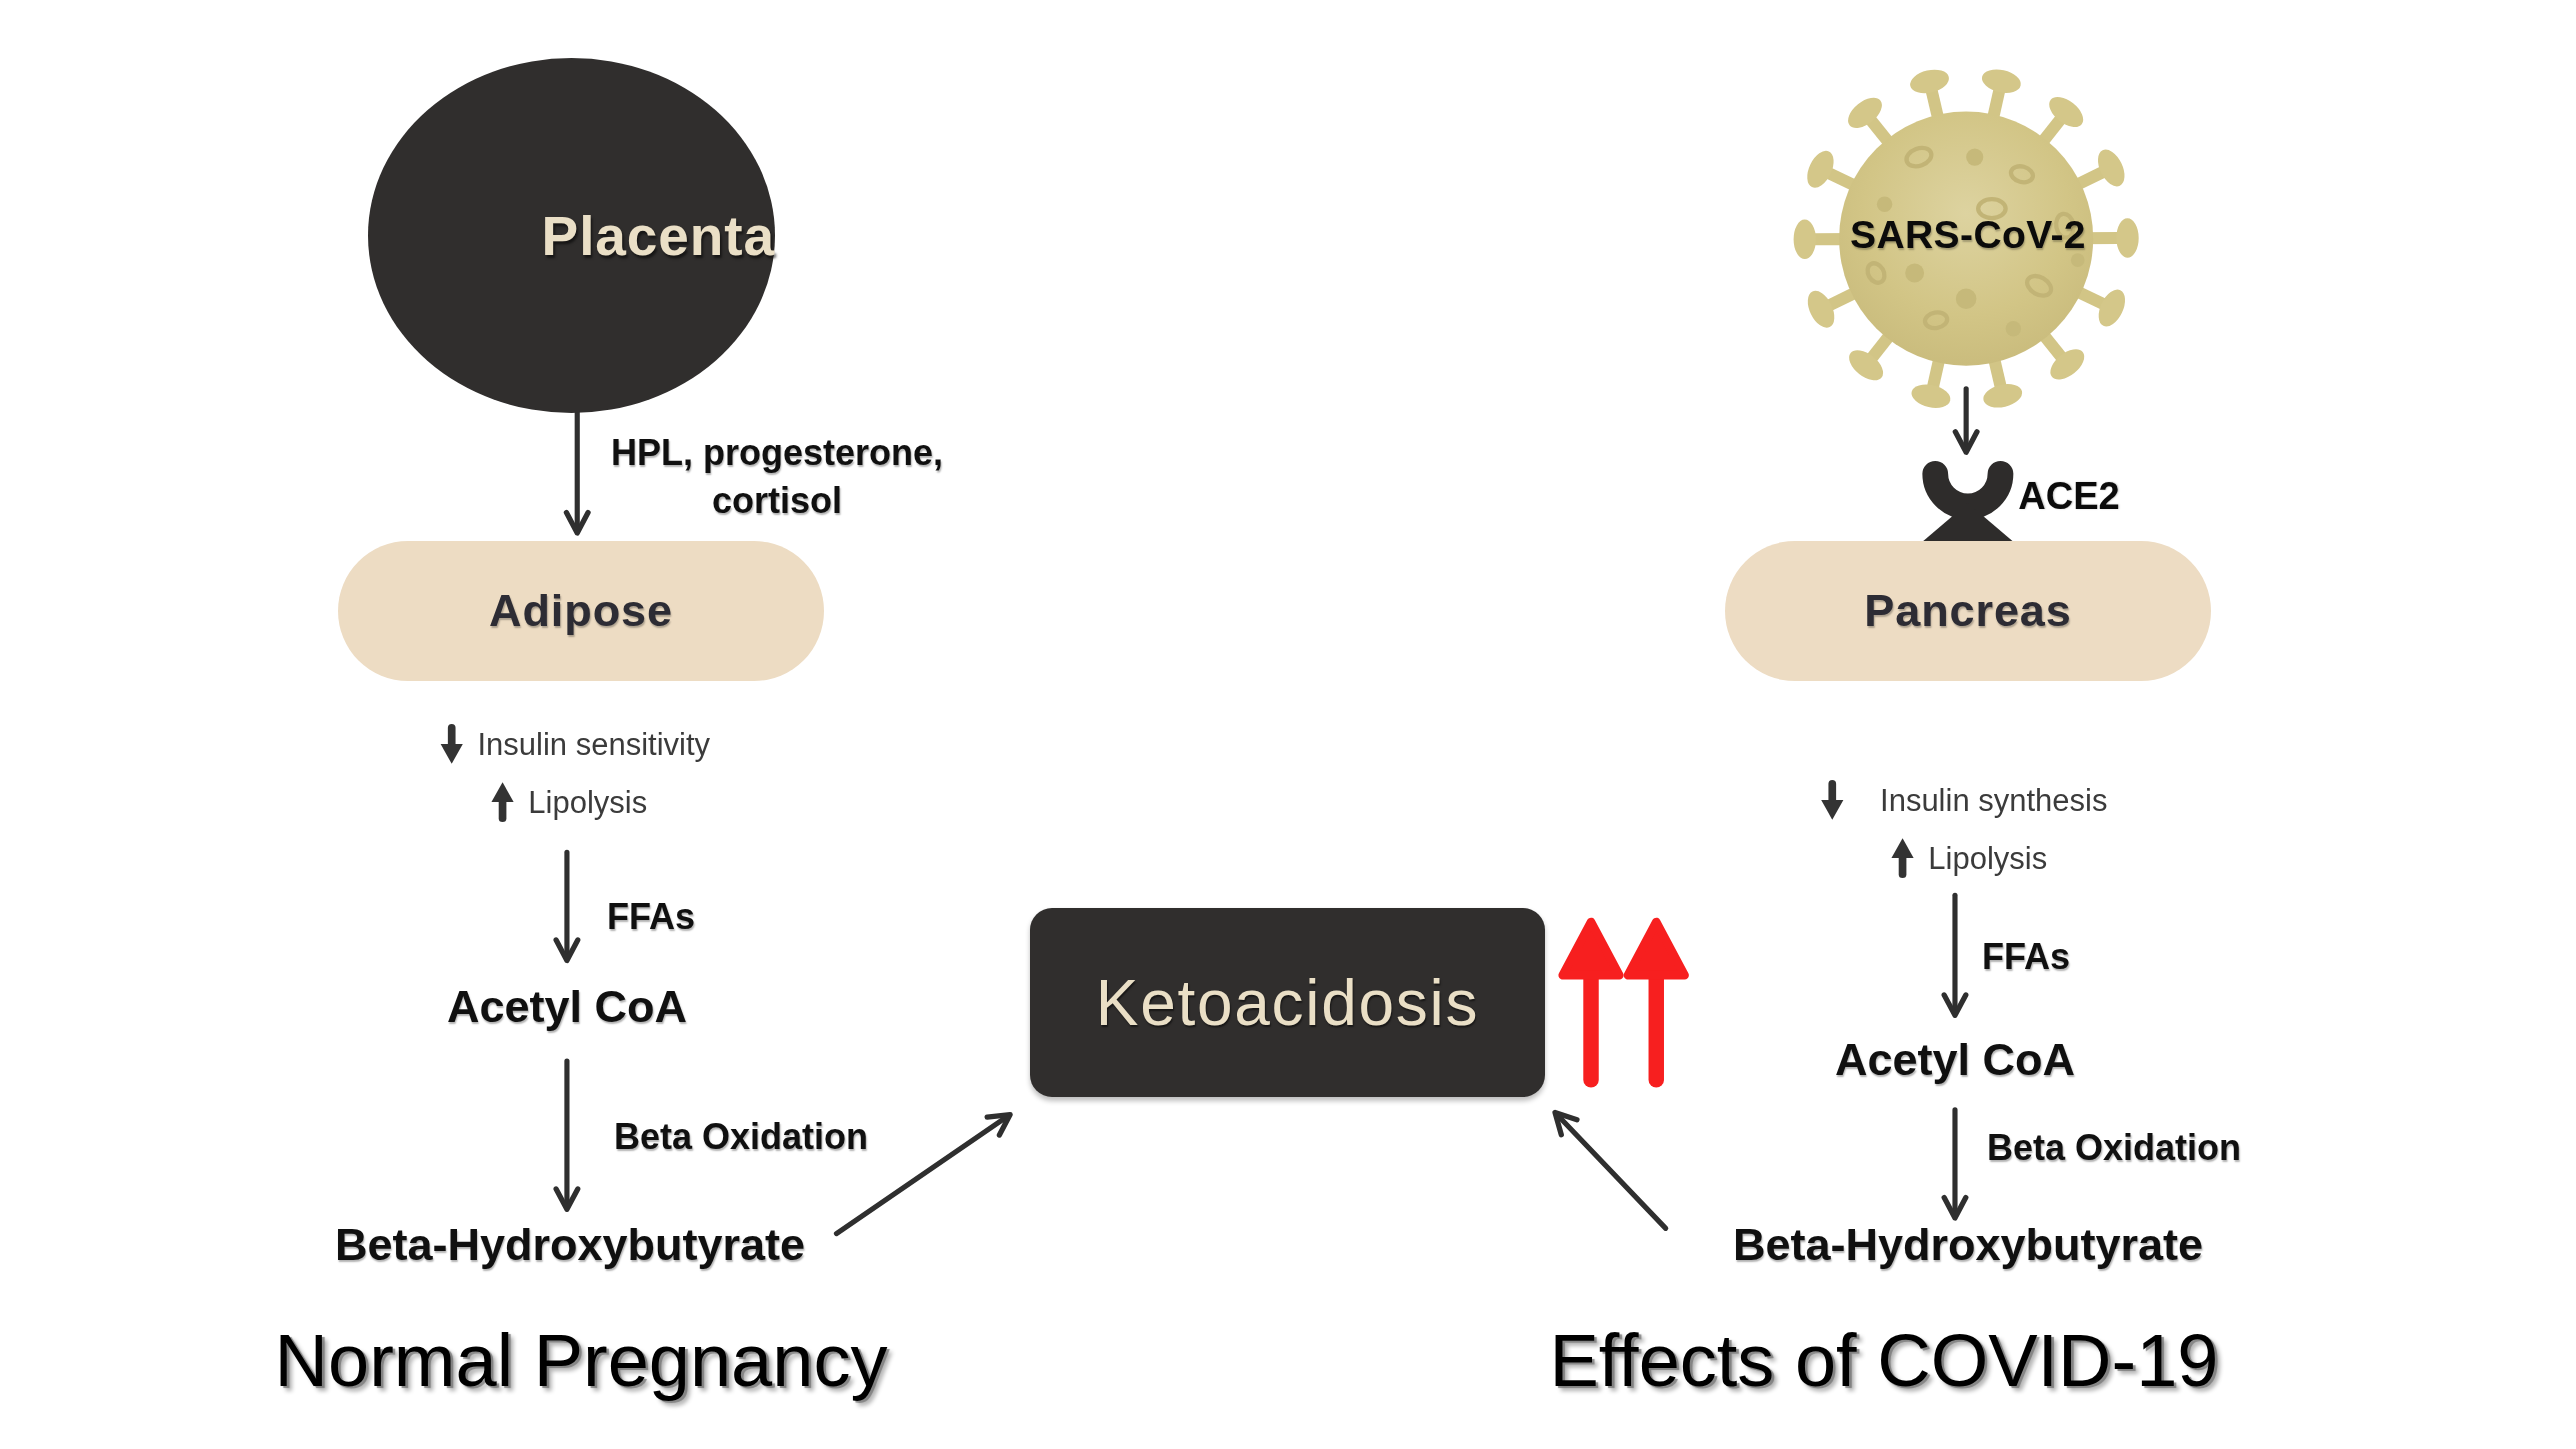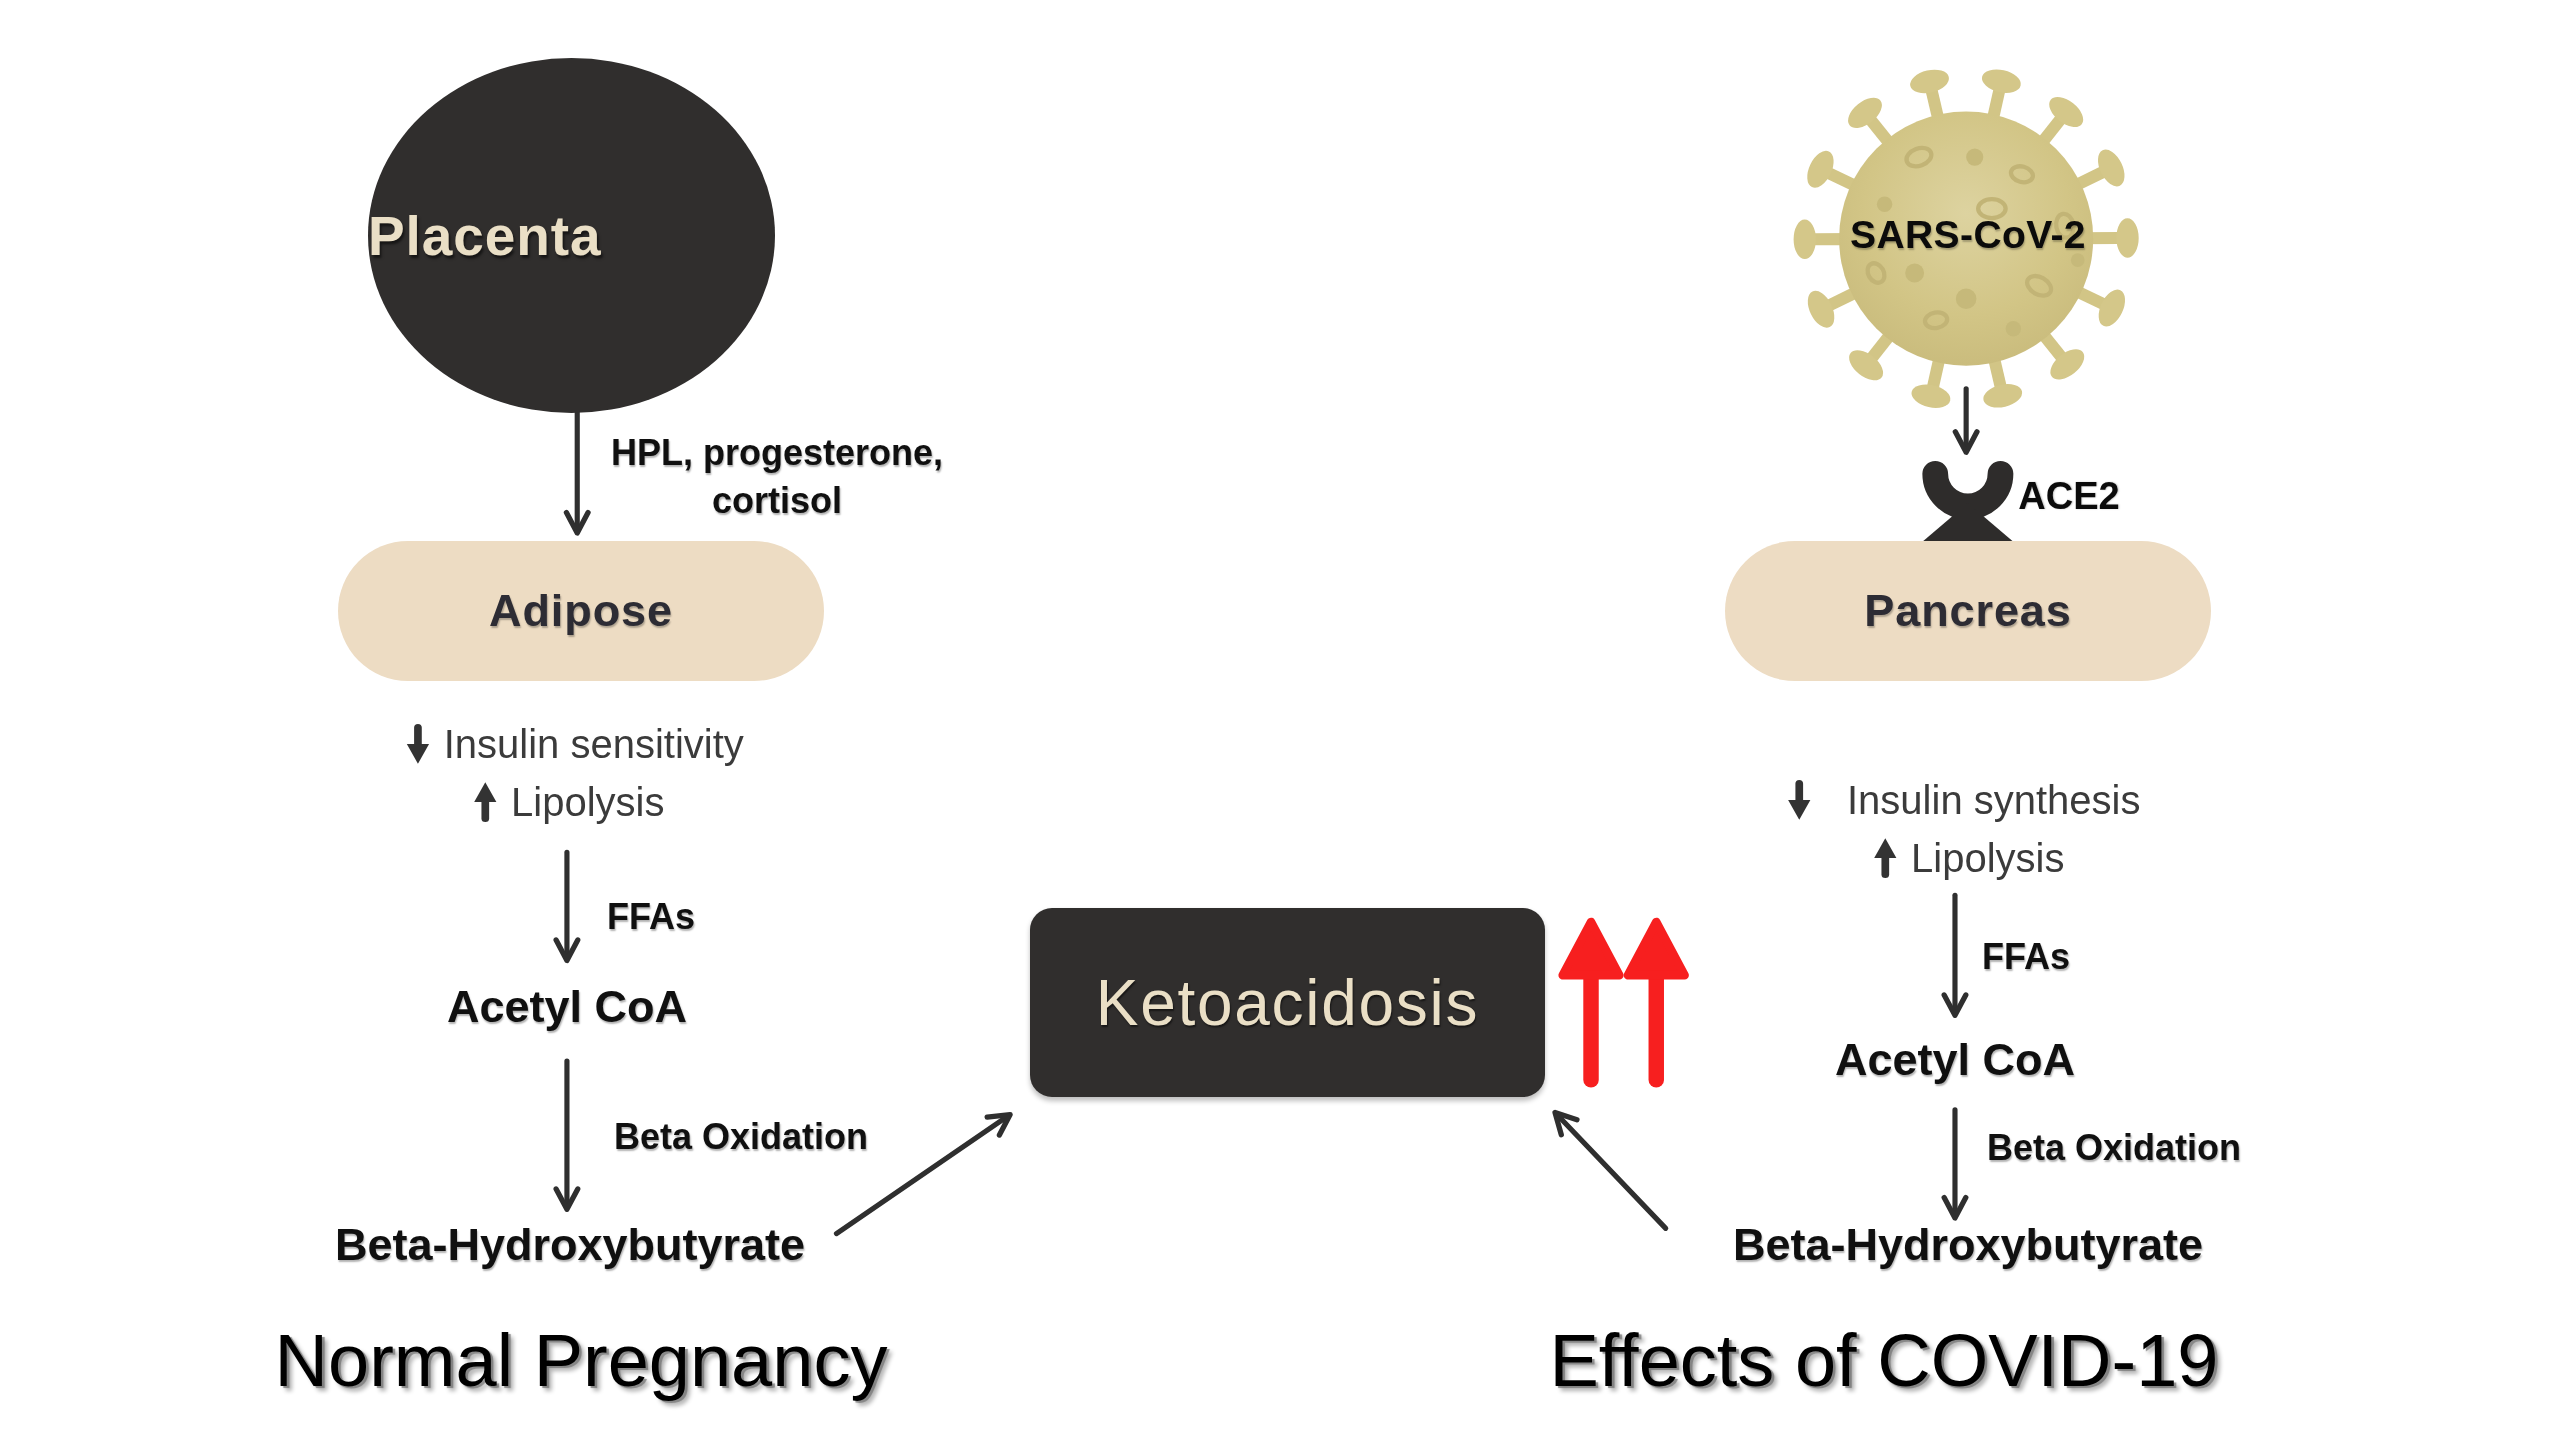--- a/index.html
+++ b/index.html
@@ -8,21 +8,21 @@
     font-family:"Liberation Sans",sans-serif;
   }
   .abs{position:absolute;}
   .cxy{transform:translate(-50%,-50%);}
   .overlay{position:absolute;left:0;top:0;width:2576px;height:1449px;z-index:1;}
   .txt{z-index:3;white-space:nowrap;}
 
   
   .placenta{
     left:368px;top:58px;width:407px;height:355px;border-radius:50%;
-    background:var(--dark-shape);display:flex;align-items:center;justify-content:flex-start;z-index:2;
+    background:var(--dark-shape);display:flex;align-items:center;justify-content:flex-end;z-index:2;
   }
   .placenta span{
     color:var(--cream-text);font-size:55px;font-weight:700;letter-spacing:0.9px;
     text-shadow:1.7px 2.6px 2.6px rgba(0,0,0,.55);
   }
 
   
   .pill{
     width:486px;height:140px;border-radius:70px;background:var(--tan-box);
     display:flex;align-items:center;justify-content:center;z-index:2;position:absolute;
@@ -48,21 +48,21 @@
   
   .blabel{
     font-weight:700;color:var(--label-text);font-size:36px;
     text-shadow:0.9px 1.7px 1.7px rgba(0,0,0,.3);text-align:right;
   }
   .blabel.big{font-size:45px;}
 
   
   .erow{
     display:flex;align-items:center;justify-content:center;gap:12px;
-    color:var(--light-text);font-size:40px;font-weight:400;z-index:3;
+    color:var(--light-text);font-size:31px;font-weight:400;z-index:3;
   }
   .erow .mini{flex:0 0 auto;}
 
   
   .viruslabel{font-weight:700;font-size:39px;color:#0b0b0b;letter-spacing:0.4px;text-shadow:0.9px 1.7px 1.7px rgba(0,0,0,.25);}
   .ace2label{font-weight:700;font-size:38px;color:#0b0b0b;text-shadow:0.9px 0.9px 1.7px rgba(0,0,0,.25);}
 
   
   .title{
     font-size:74px;font-weight:400;color:var(--title-text);letter-spacing:0px;

